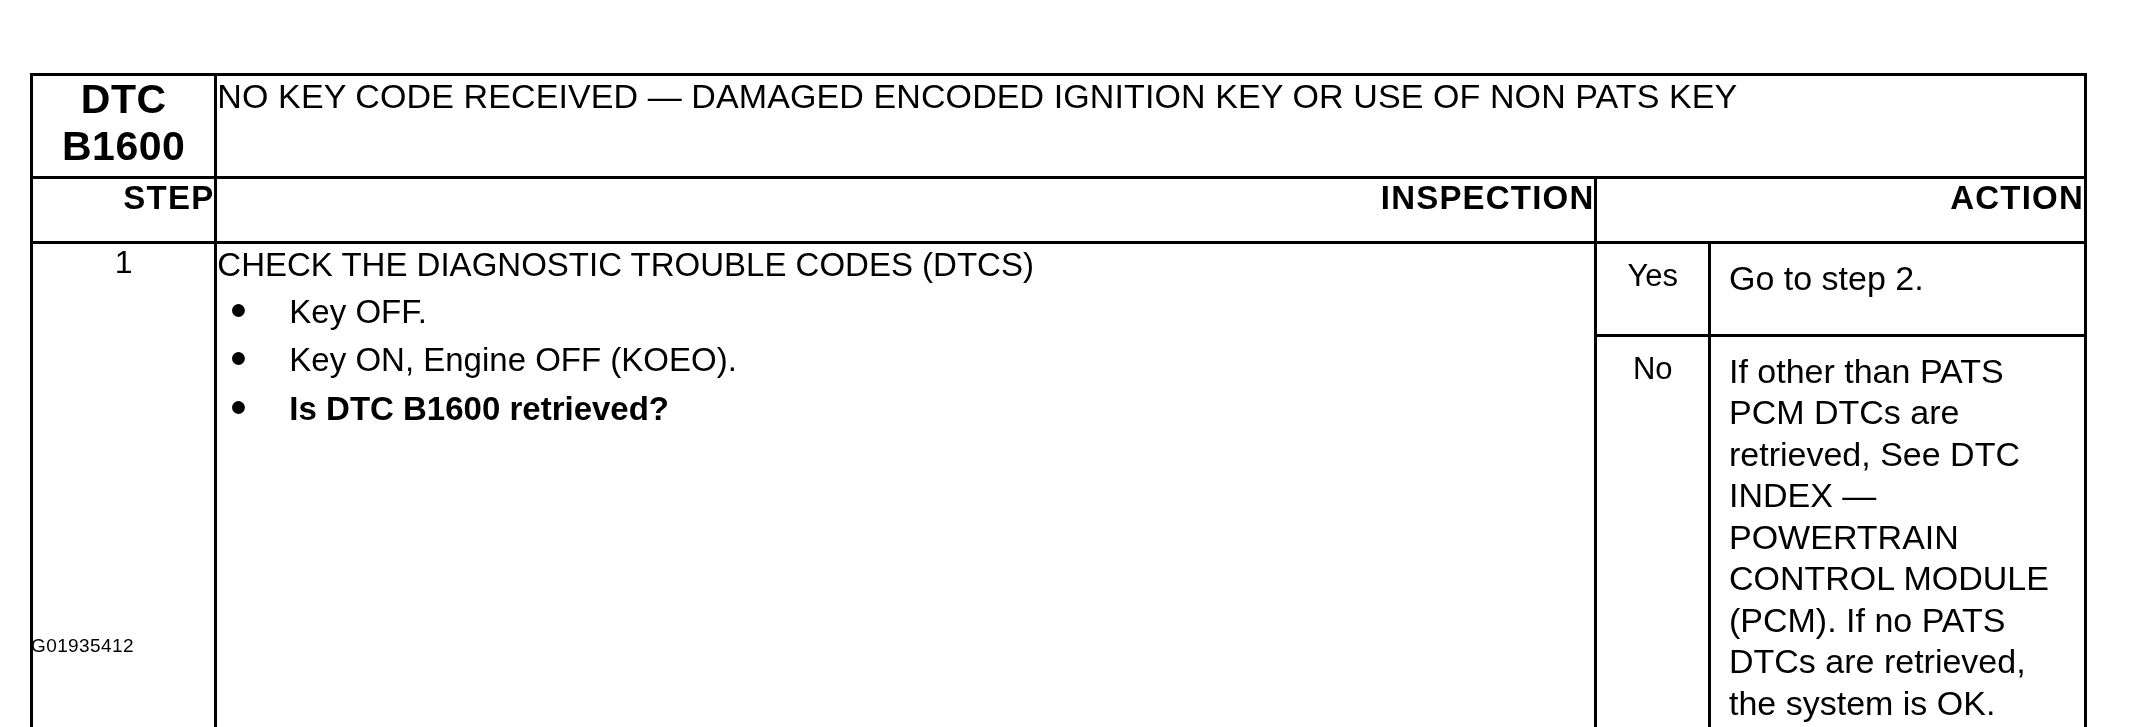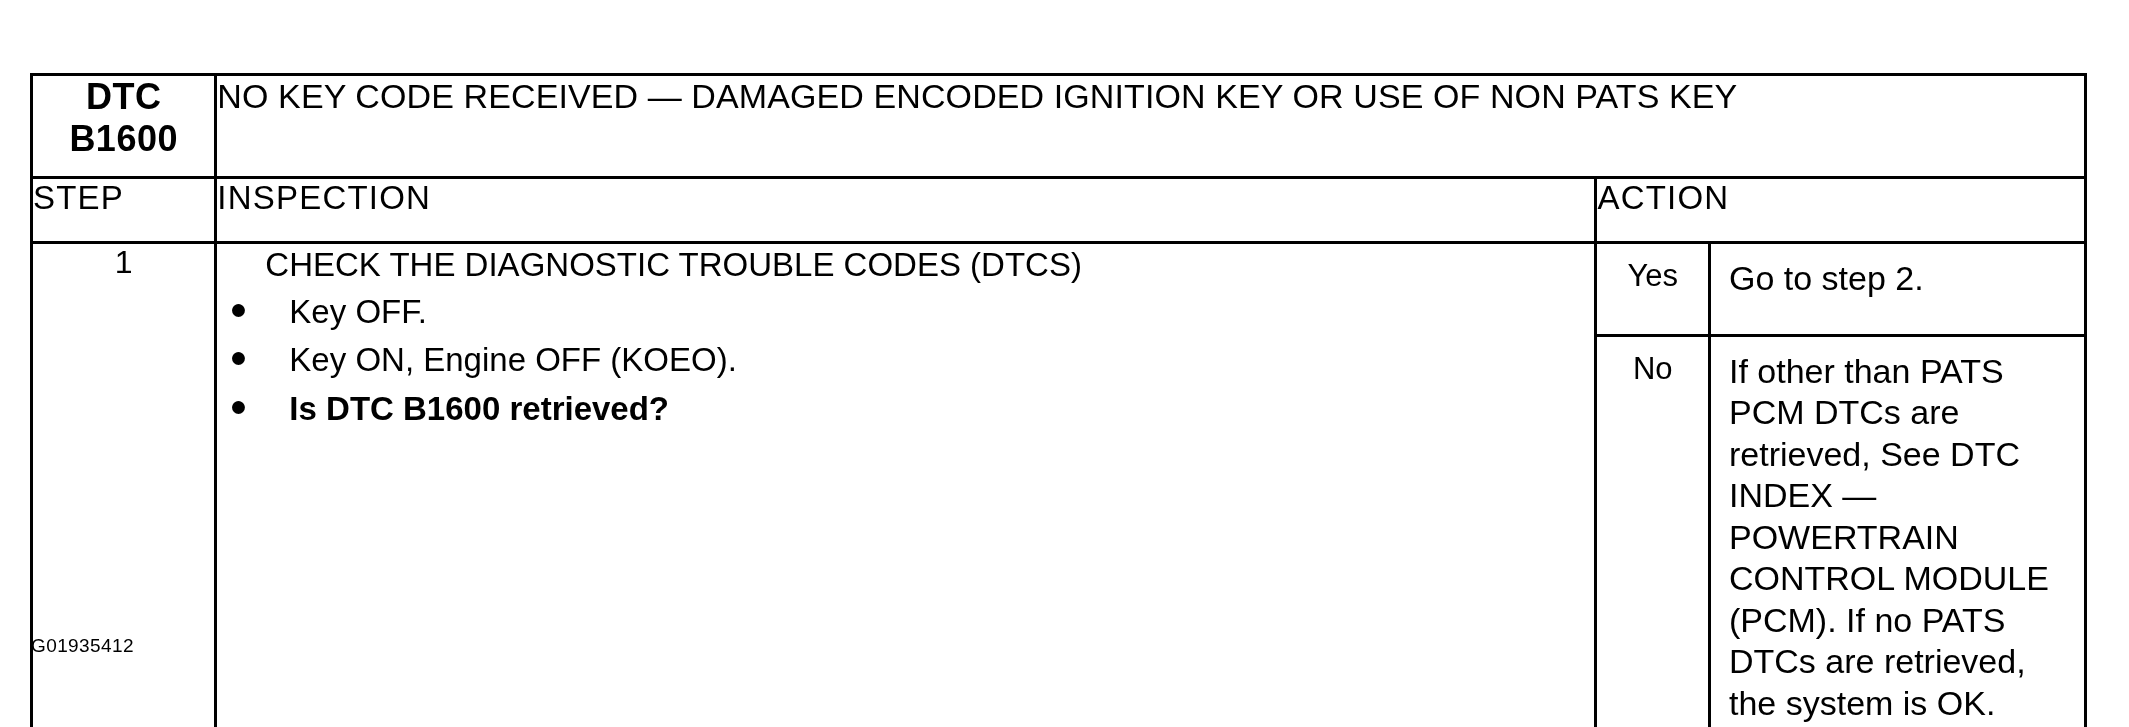--- a/index.html
+++ b/index.html
@@ -38,39 +38,39 @@
     padding: 0;
     background: #ffffff;
   }
 
   
   .cell-dtc-code {
     width: 475px;
     text-align: center;
     vertical-align: middle;
     font-weight: bold;
-    font-size: 36px;
+    font-size: 41px;
     letter-spacing: 0.5px;
     height: 100px;
     padding: 6px 8px;
   }
   .cell-dtc-title {
     font-weight: normal;
     font-size: 34px;
     line-height: 1.22;
     letter-spacing: 0.1px;
     padding: 16px 16px 16px 18px;
     vertical-align: top;
   }
 
   
   .hdr {
-    text-align: left;
+    text-align: right;
     vertical-align: middle;
-    font-weight: normal;
+    font-weight: bold;
     font-size: 33px;
     letter-spacing: 1.2px;
     height: 62px;
     padding: 6px 4px;
   }
   .col-step  { width: 142px; }
   .col-insp  { width: 1063px; }
   .col-act   { width: 377px; }
 
   
@@ -80,21 +80,20 @@
     padding-top: 22px;
     height: 342px;
   }
   .cell-inspection {
     font-size: 33px;
     line-height: 1.26;
     padding: 18px 14px 14px 22px;
   }
   .insp-head {
     margin: 0 0 4px 0;
-    padding-left: 48px;
   }
   ul.insp-list {
     list-style: none;
     margin: 6px 0 0 0;
     padding: 0;
   }
   ul.insp-list li {
     position: relative;
     padding-left: 72px;
     margin-bottom: 9px;

